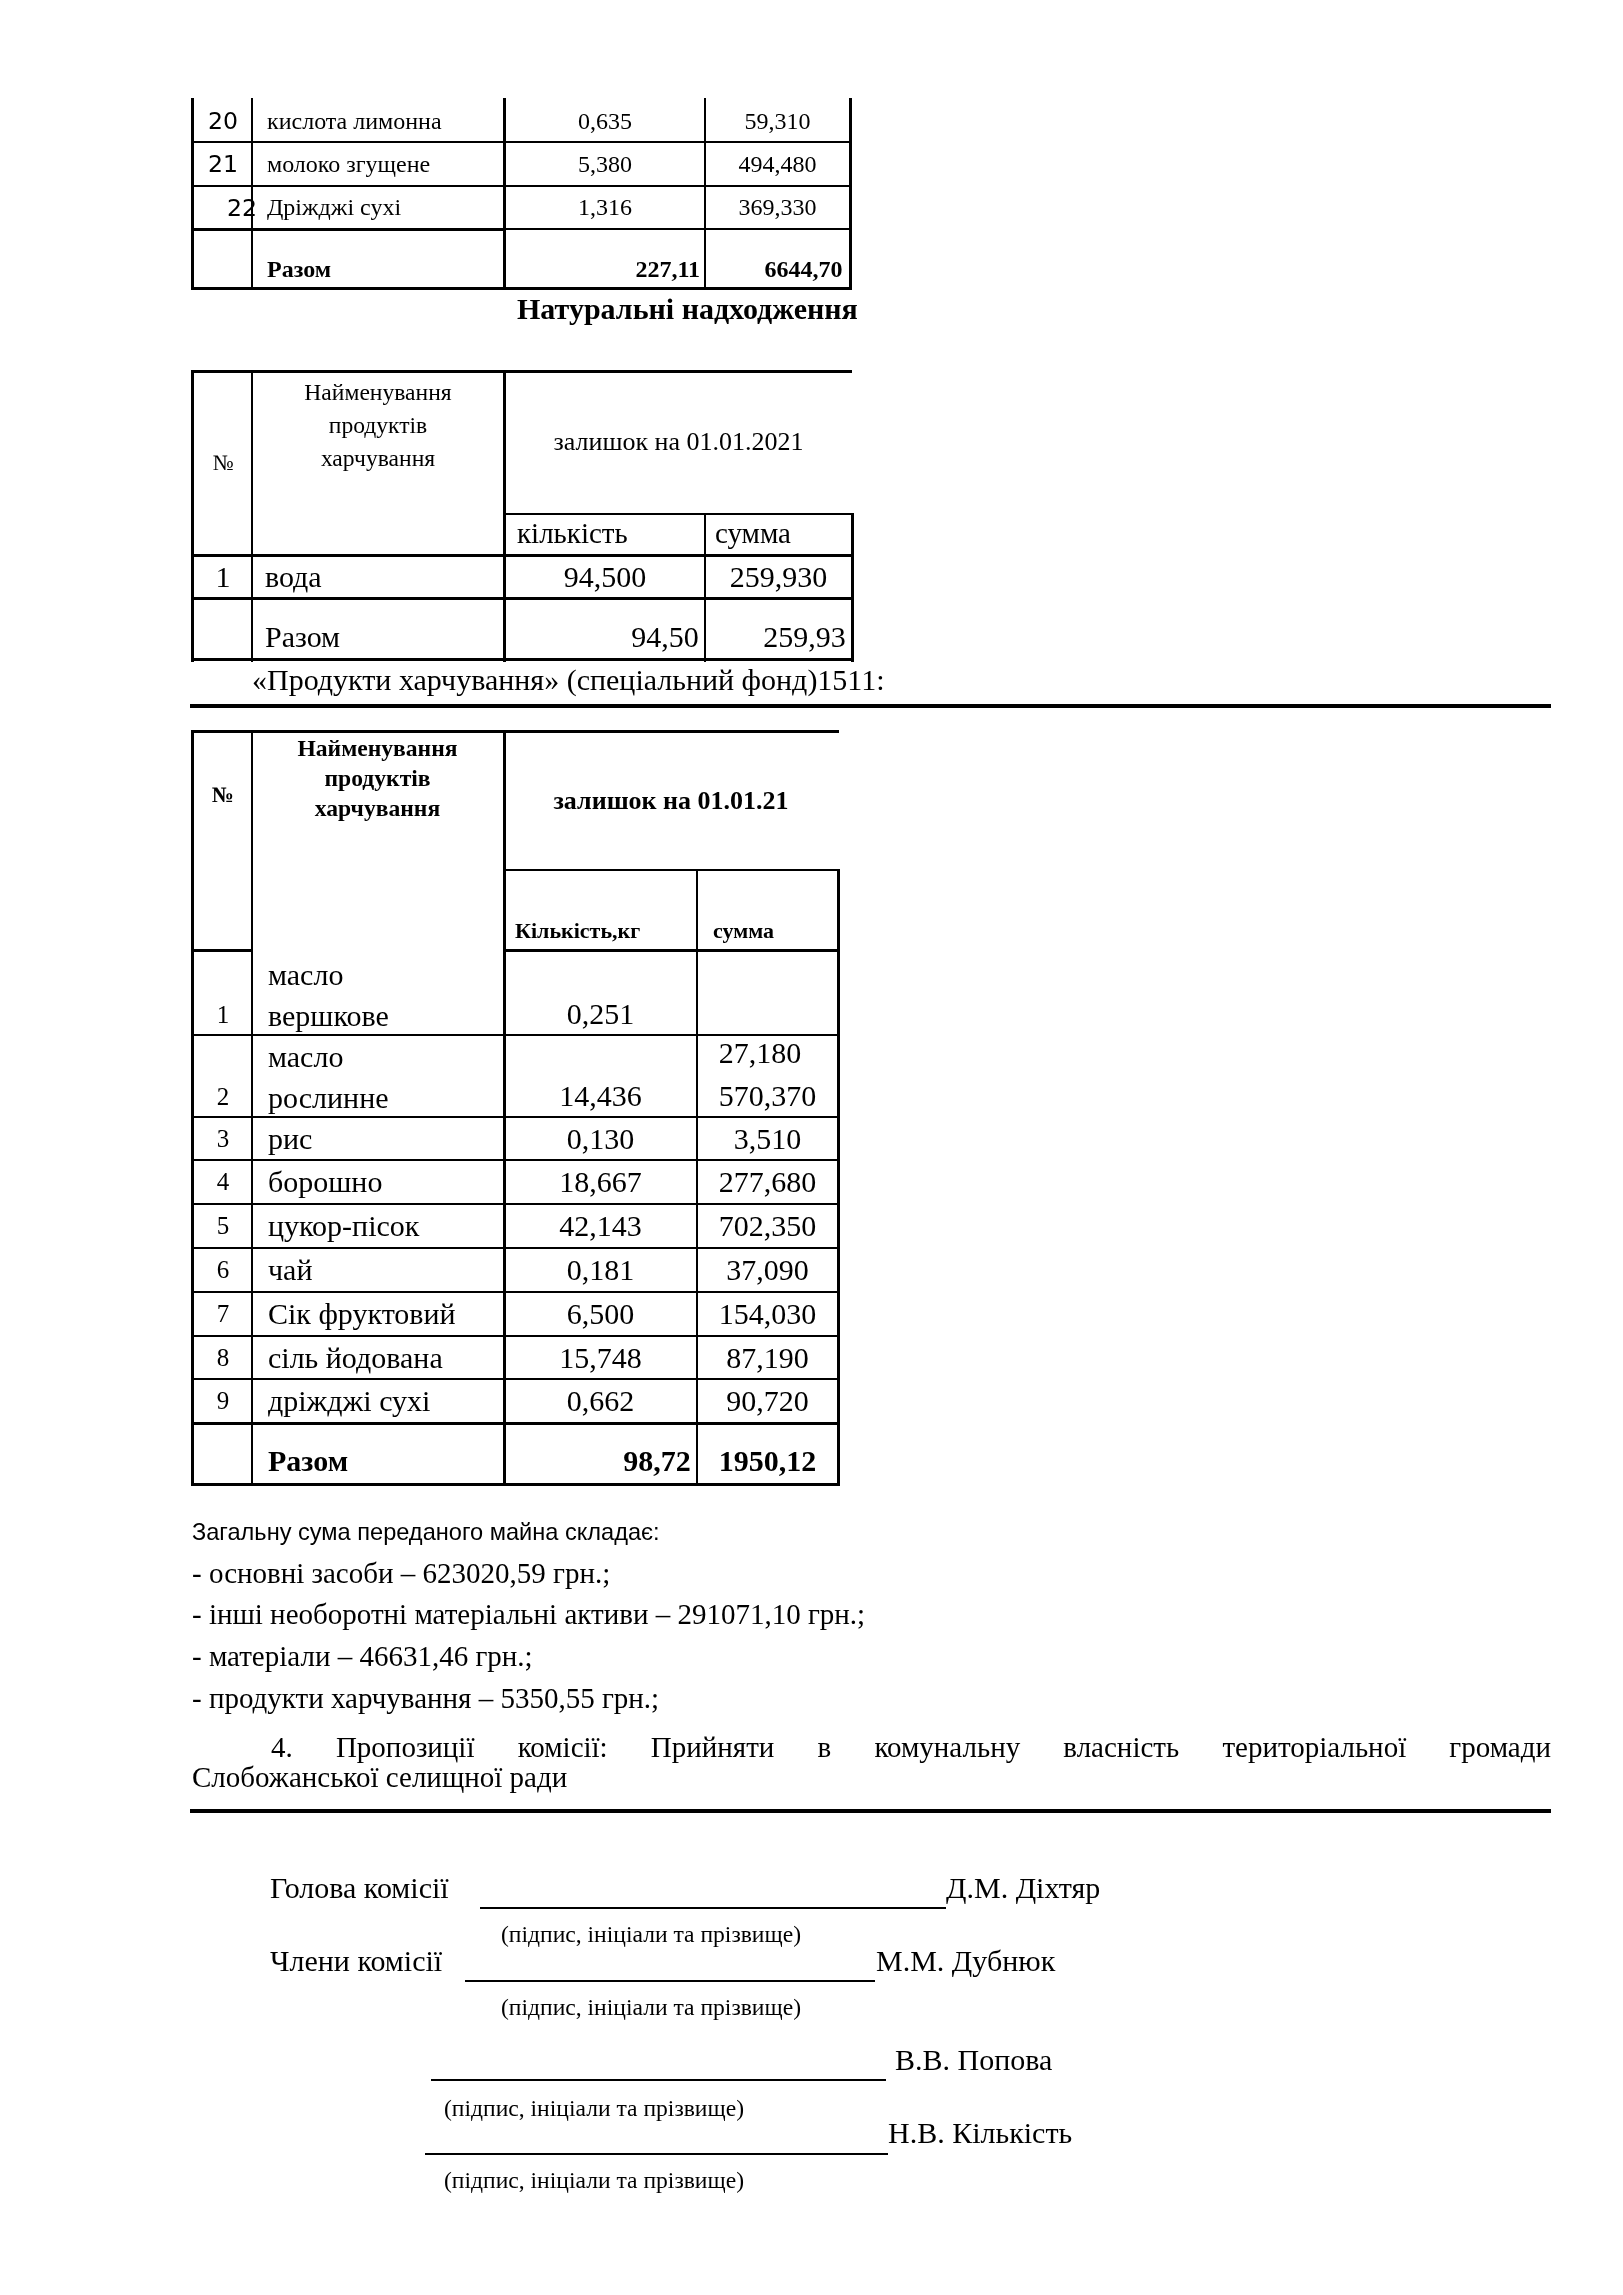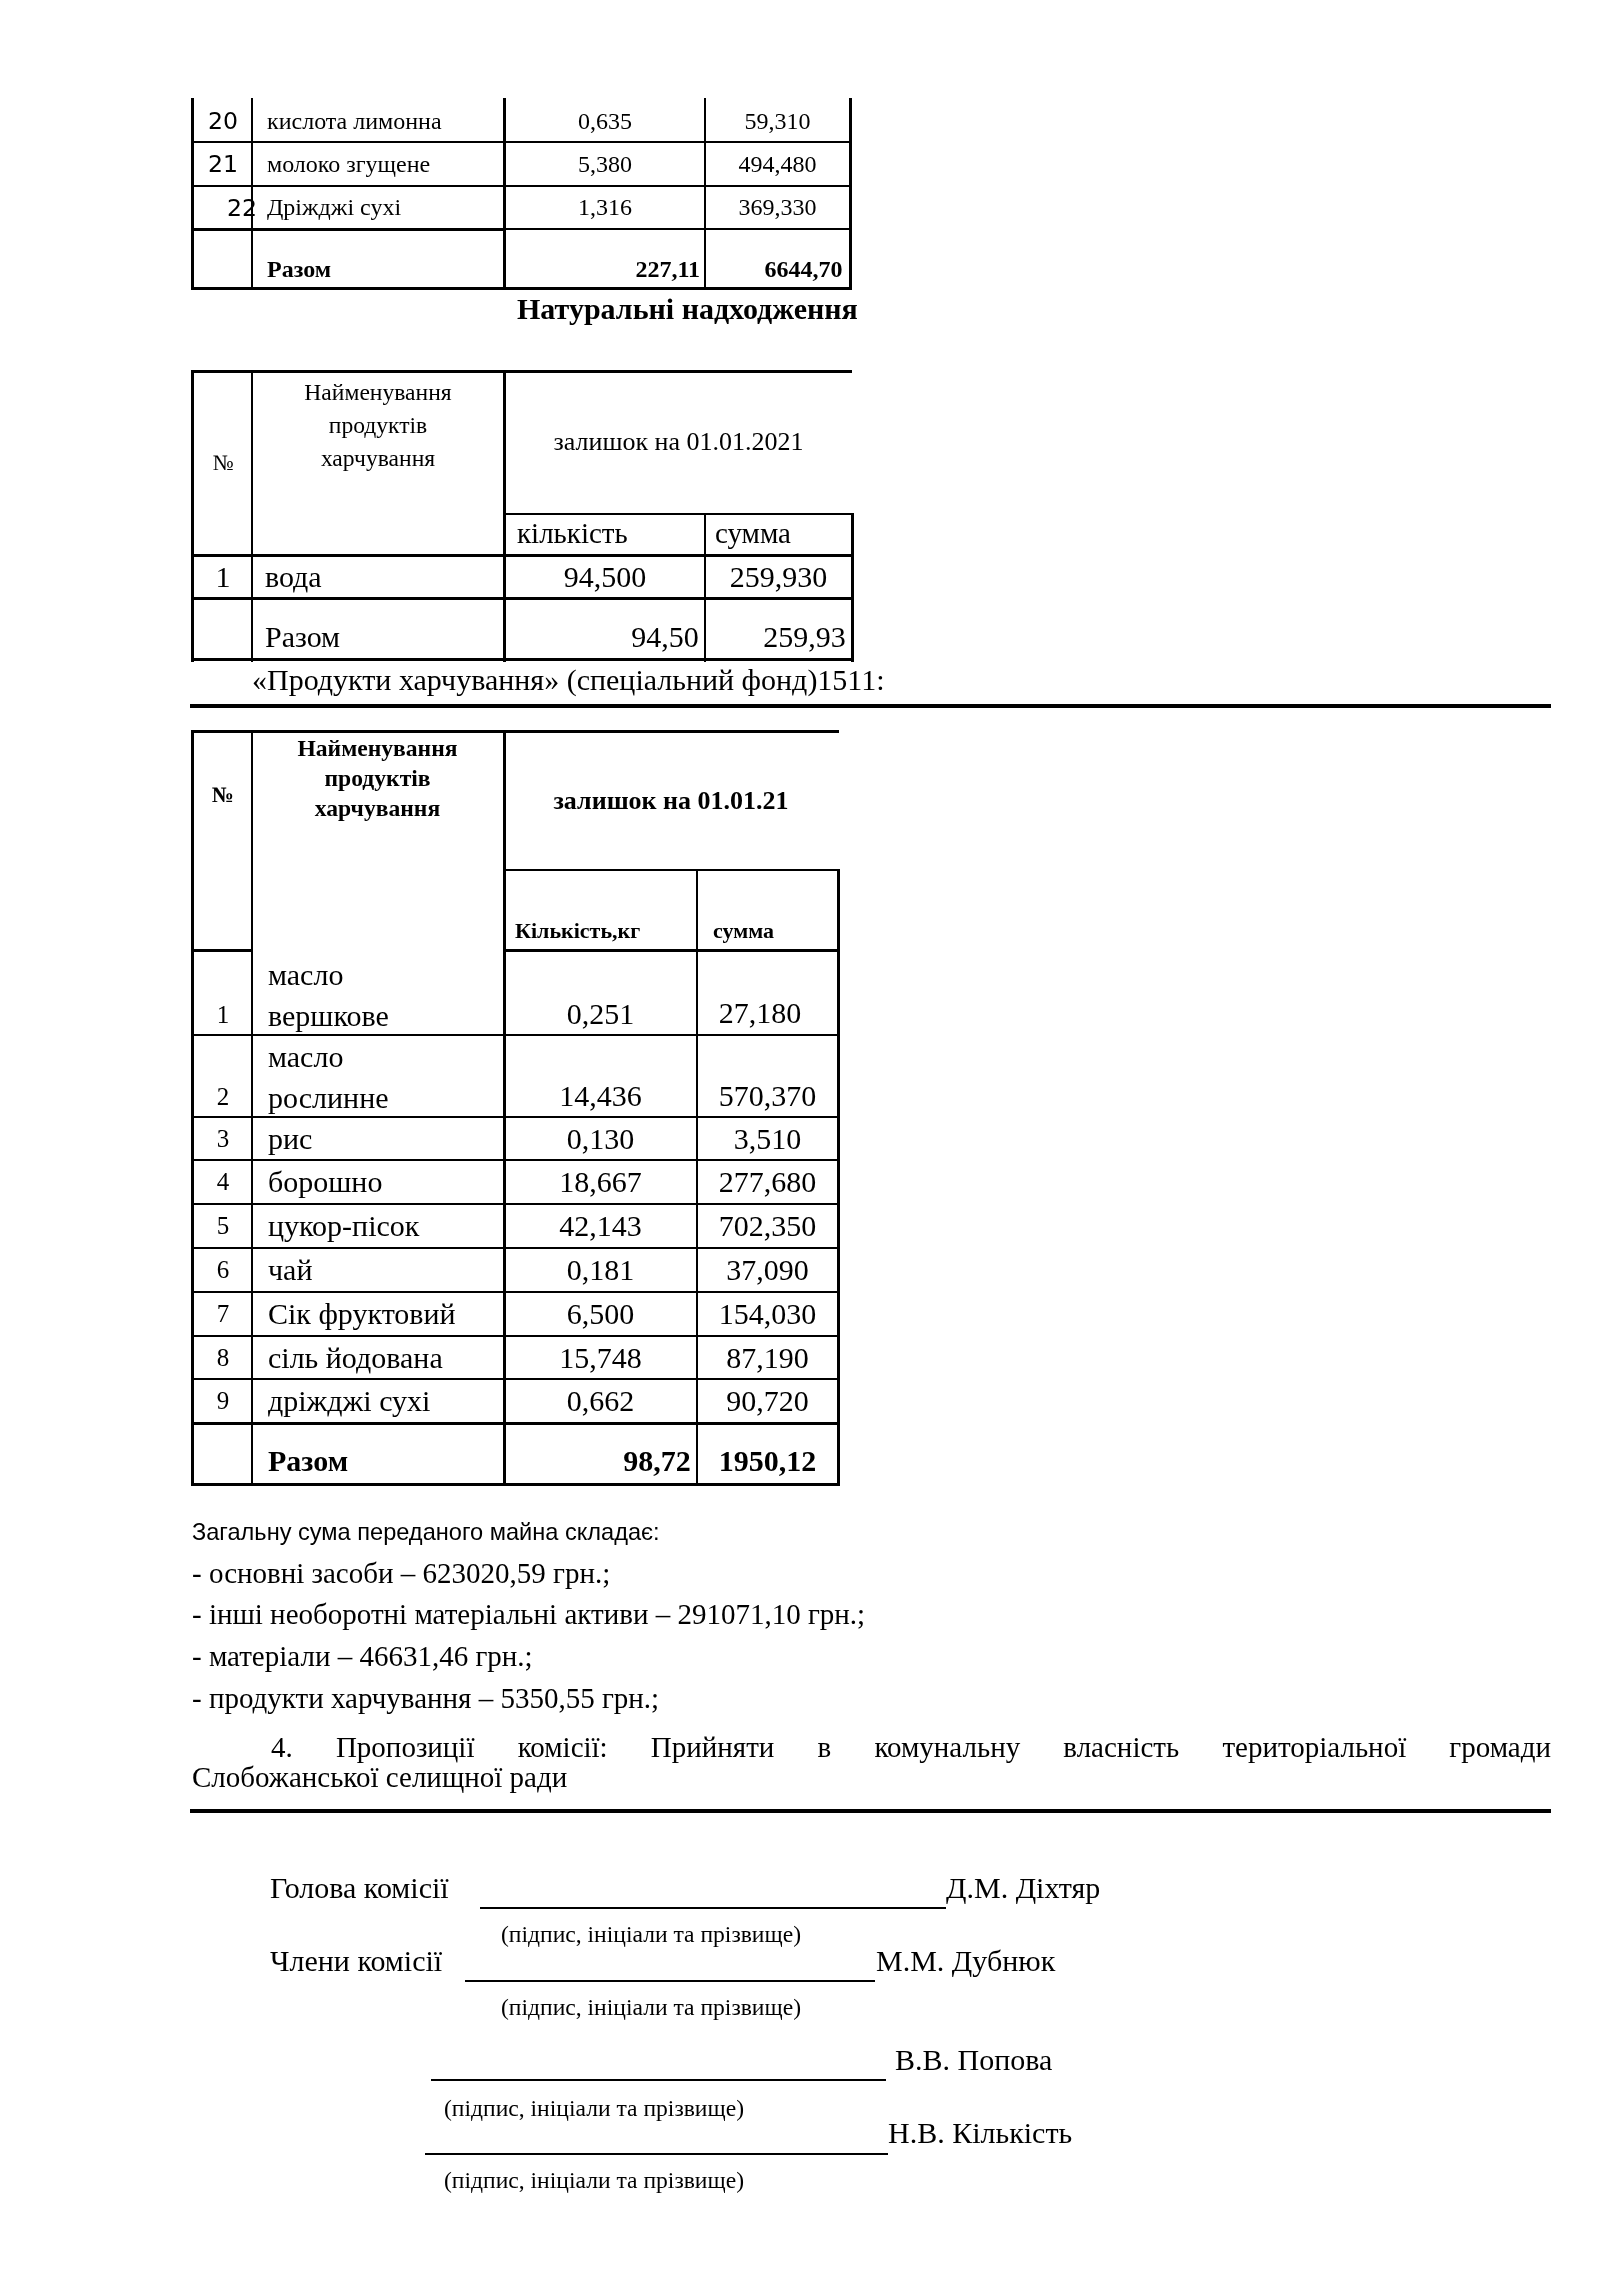--- a/index.html
+++ b/index.html
@@ -137,21 +137,21 @@
   <div class="cell bold vbottom" style="left:515px;top:871px;width:181px;height:79px;font-size:22px;padding-bottom:6.5px;">Кількість,кг</div>
   <div class="cell bold vbottom" style="left:713px;top:871px;width:124px;height:79px;font-size:22px;padding-bottom:6.5px;">сумма</div>
 
   <div>
     <div class="cell center vbottom" style="left:194px;top:952px;width:58px;height:82px;font-size:25px;padding-bottom:5.2px;">1</div>
     <div class="abs t3" style="left:268px;top:954px;line-height:41px;white-space:nowrap;">
       <div>масло</div>
       <div>вершкове</div>
     </div>
     <div class="cell t3 center vbottom" style="left:505px;top:952px;width:191px;height:82px;padding-bottom:2.6px;">0,251</div>
-    <div class="cell t3 center vbottom" style="left:698px;top:952px;width:124px;height:82px;padding-bottom:4px;">27,180</div>
+    <div class="cell t3 center vbottom" style="left:698px;top:992px;width:124px;height:82px;padding-bottom:4px;">27,180</div>
   </div>
 
   <div>
     <div class="cell center vbottom" style="left:194px;top:1036px;width:58px;height:80px;font-size:25px;padding-bottom:5.2px;">2</div>
     <div class="abs t3" style="left:268px;top:1036px;line-height:41px;white-space:nowrap;">
       <div>масло</div>
       <div>рослинне</div>
     </div>
     <div class="cell t3 center vbottom" style="left:505px;top:1036px;width:191px;height:80px;padding-bottom:2.6px;">14,436</div>
     <div class="cell t3 center vbottom" style="left:698px;top:1036px;width:139px;height:80px;padding-bottom:2.6px;">570,370</div>

